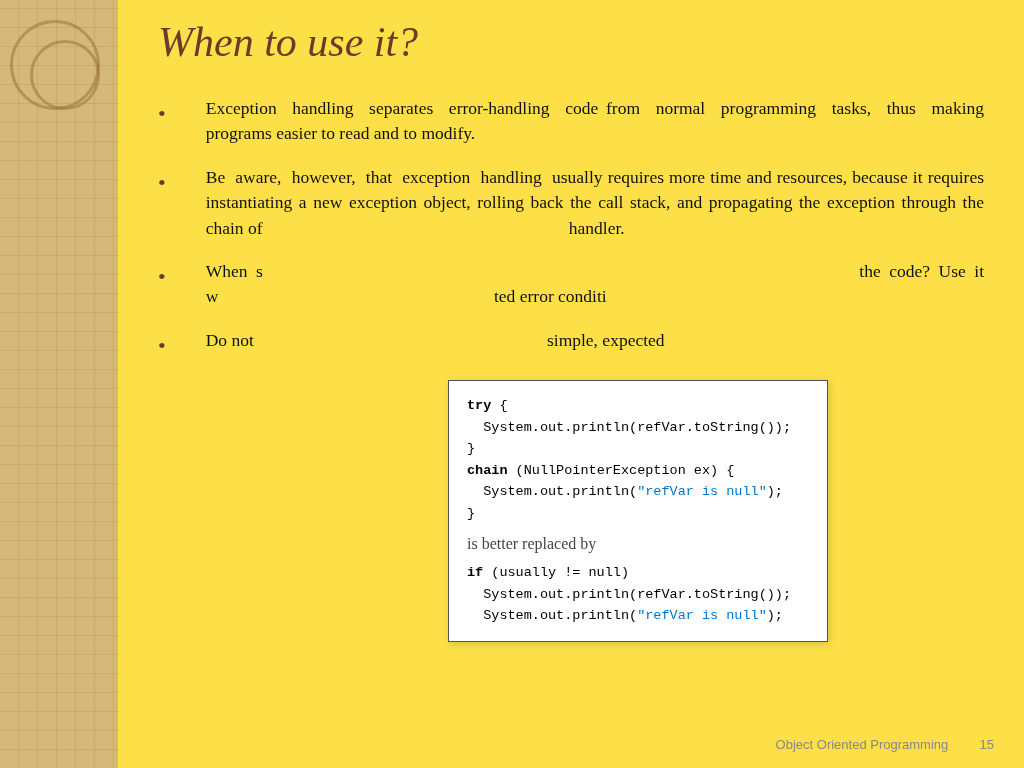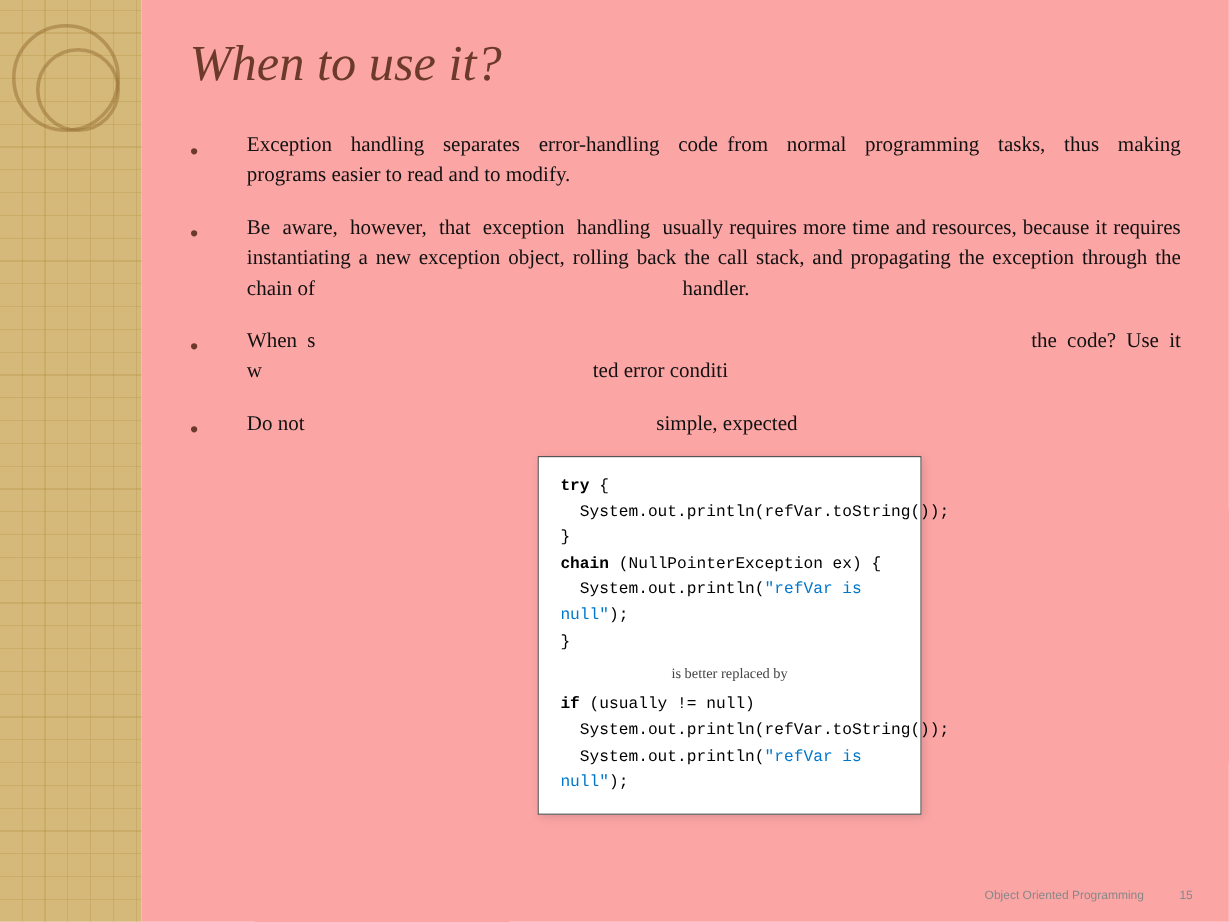--- a/index.html
+++ b/index.html
@@ -66,22 +66,22 @@
       left: 20px;
     }
 
     
     .main-content {
       position: absolute;
       left: 118px;
       top: 0;
       right: 0;
       bottom: 0;
-      background: #fca5a5;
-      padding: 30px 40px 40px 40px;
+      background: #fde047;
+      padding: 18px 40px 40px 40px;
     }
 
     
     .slide-title {
       font-family: 'Palatino Linotype', Palatino, Georgia, serif;
       font-size: 42px;
       color: #6b3a2a;
       font-weight: normal;
       margin-bottom: 30px;
       font-style: italic;
@@ -114,21 +114,21 @@
     .bullet-text {
       flex: 1;
       margin-left: 28px;
     }
 
     
     .code-popup {
       position: absolute;
       left: 330px;
       top: 380px;
-      width: 320px;
+      width: 380px;
       background: #fff;
       border: 1.5px solid #555;
       padding: 14px 18px 14px 18px;
       font-family: 'Courier New', Courier, monospace;
       font-size: 13.5px;
       line-height: 1.6;
       z-index: 10;
       box-shadow: 2px 2px 8px rgba(0,0,0,0.15);
     }
 
@@ -139,34 +139,33 @@
 
     .code-string {
       color: #0077cc;
     }
 
     .code-normal {
       color: #000;
     }
 
     .code-separator {
-      font-size: 12px;
+      font-size: 16px;
       color: #444;
       margin: 6px 0;
       font-family: Georgia, serif;
       font-style: normal;
-      text-align: center;
     }
 
     
     .slide-footer {
       position: absolute;
       bottom: 16px;
       right: 30px;
-      font-size: 10px;
+      font-size: 13px;
       color: #888;
       font-family: Arial, sans-serif;
     }
 
     .footer-separator {
       display: inline-block;
       margin: 0 12px;
     }
   </style>
 </head>

